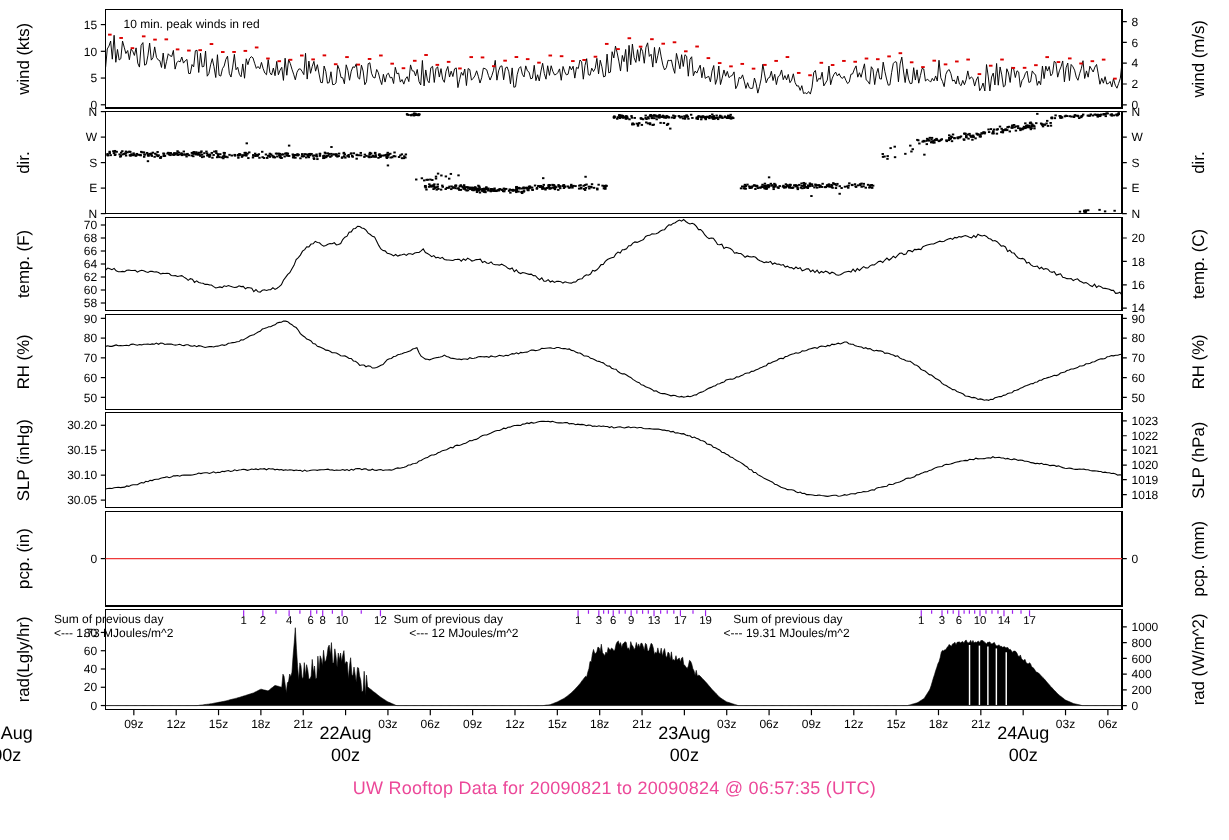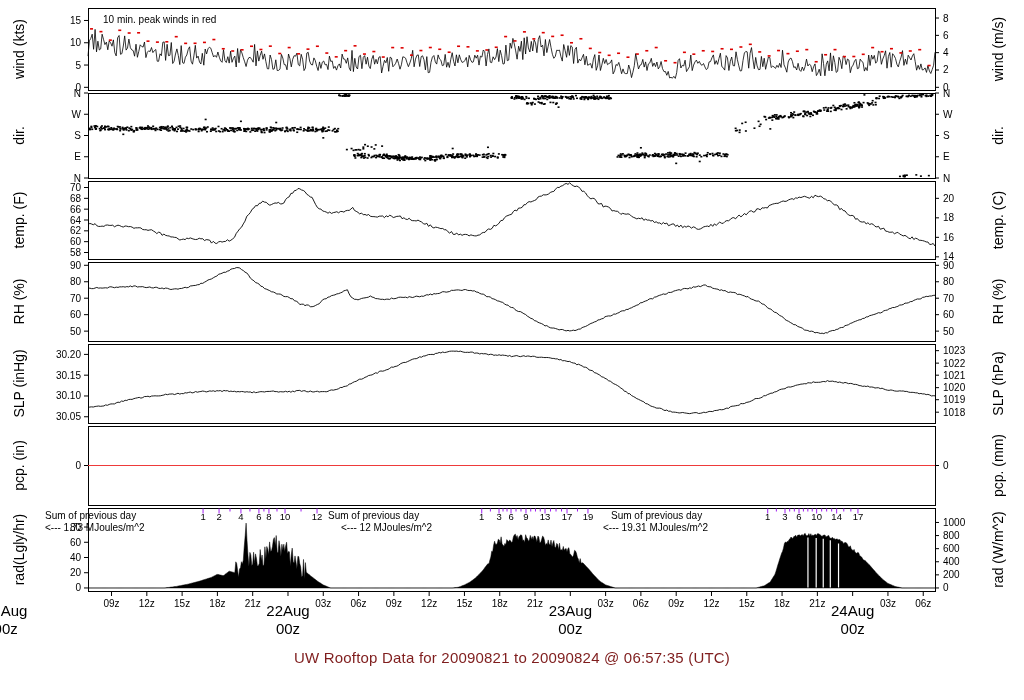--- a/index.html
+++ b/index.html
@@ -1653,14 +1653,14 @@
       <line x1="287.9861111111111" y1="591" x2="287.9861111111111" y2="596" stroke="#000"></line>
       <text x="287.9861111111111" y="616" text-anchor="middle" font-size="15px" fill="#dd0000">22Aug</text>
       <text x="287.9861111111111" y="634" text-anchor="middle" font-size="15px" fill="#dd0000">00z</text>
       <line x1="570.3194444444443" y1="591" x2="570.3194444444443" y2="596" stroke="#000"></line>
       <text x="570.3194444444443" y="616" text-anchor="middle" font-size="15px" fill="#dd0000">23Aug</text>
       <text x="570.3194444444443" y="634" text-anchor="middle" font-size="15px" fill="#dd0000">00z</text>
       <line x1="852.6527777777778" y1="591" x2="852.6527777777778" y2="596" stroke="#000"></line>
       <text x="852.6527777777778" y="616" text-anchor="middle" font-size="15px" fill="#dd0000">24Aug</text>
       <text x="852.6527777777778" y="634" text-anchor="middle" font-size="15px" fill="#dd0000">00z</text>
     </svg>
-  <div class="figtitle" style="color: #7f1d1d;">UW Rooftop Data for 20090821  to  20090824 @ 06:57:35  (UTC)</div>
+  <div class="figtitle" style="color: #ec4899;">UW Rooftop Data for 20090821  to  20090824 @ 06:57:35  (UTC)</div>
 </div>
 
 </body></html>

